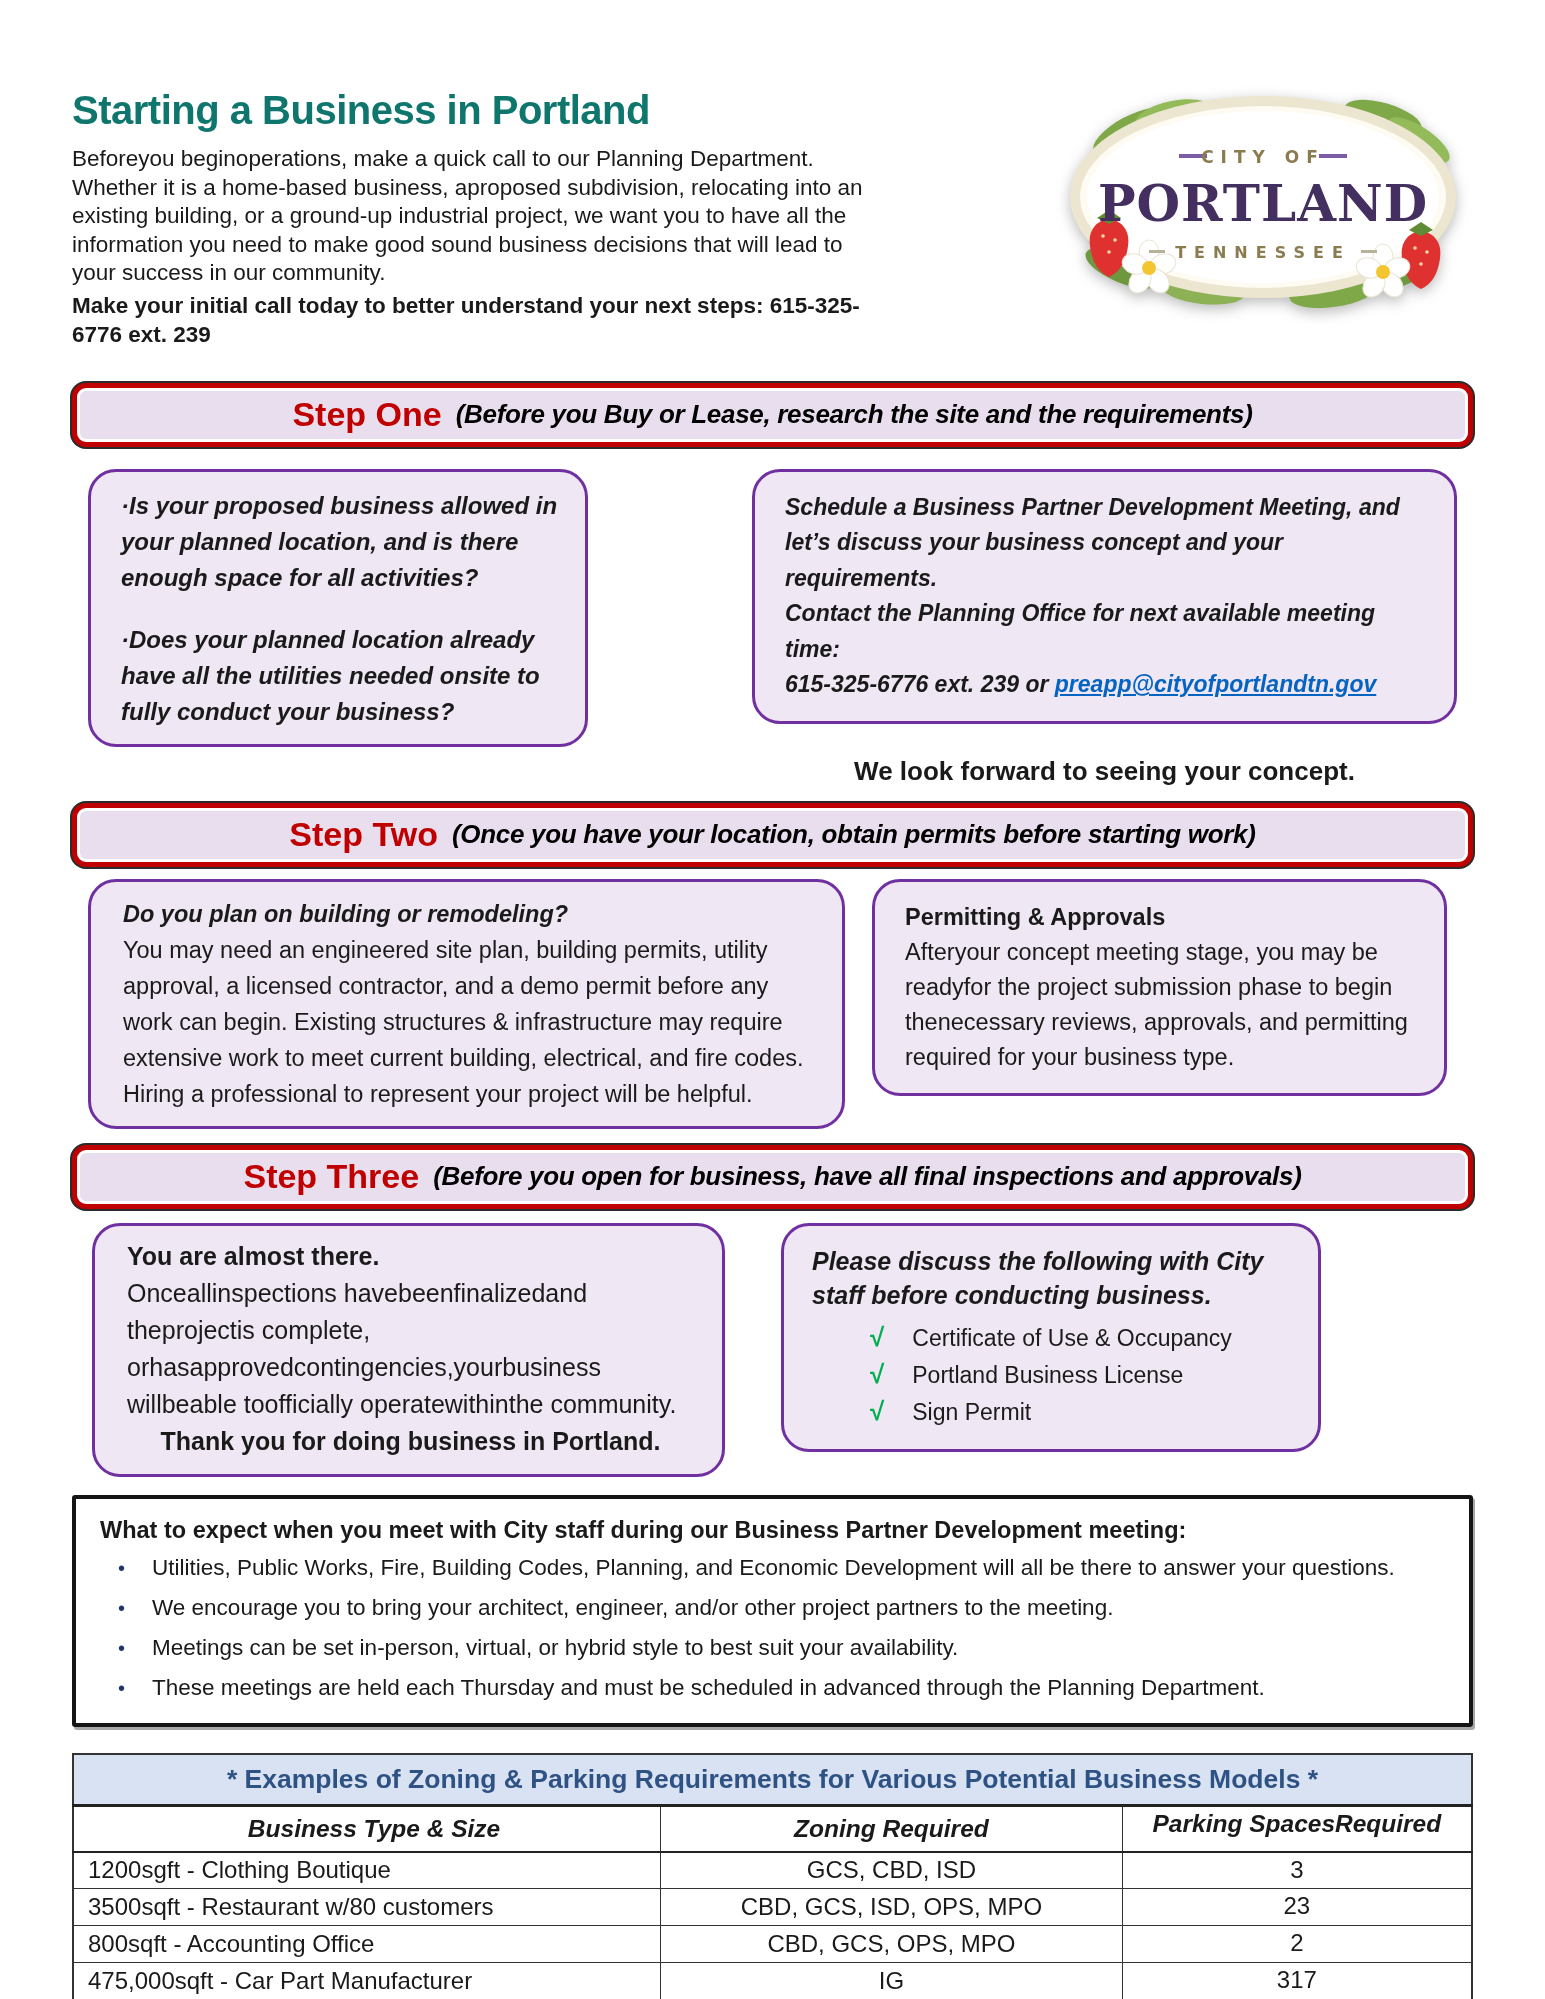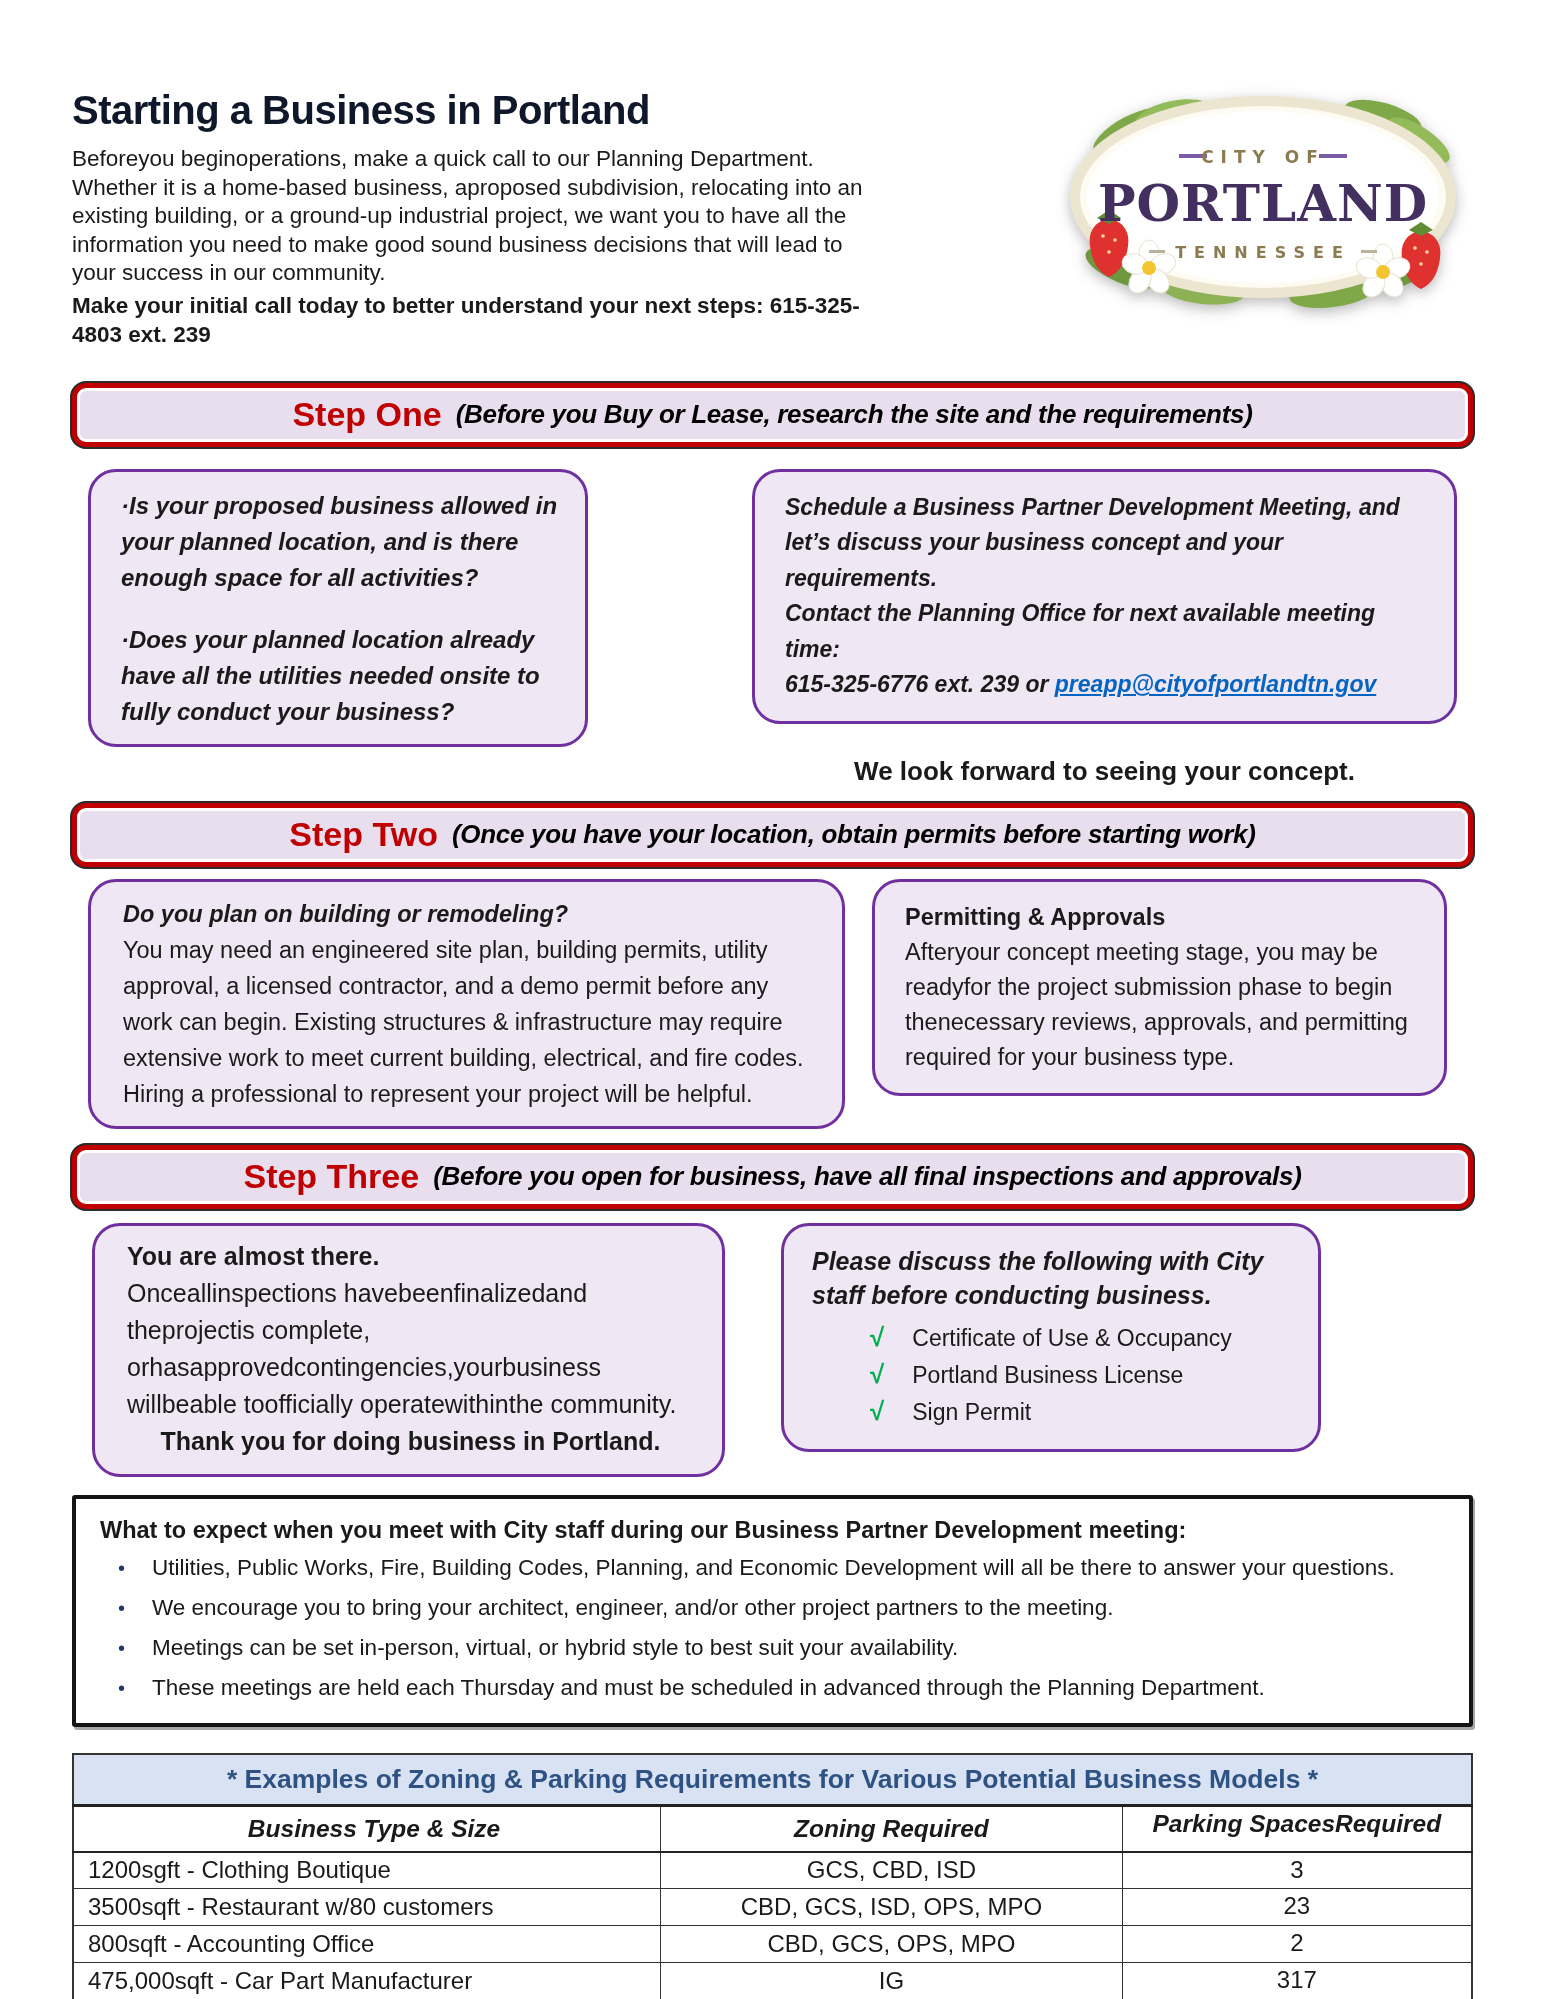--- a/index.html
+++ b/index.html
@@ -7,21 +7,21 @@
   body {
     width:1545px; height:1999px; overflow:hidden;
     font-family:"Liberation Sans", sans-serif; color:#1a1a1a;
     position:relative;
   }
   .page { padding:88px 72px 0 72px; }
 
   
   .header-row { display:flex; align-items:flex-start; }
   .header-left { width:800px; }
-  .page-title { color:#0f172a; font-size:40px; font-weight:bold; letter-spacing:-0.5px; margin-bottom:12px; }
+  .page-title { color:#0f766e; font-size:40px; font-weight:bold; letter-spacing:-0.5px; margin-bottom:12px; }
   .intro { font-size:22.5px; line-height:28.5px; }
   .cta { font-size:22.5px; line-height:29px; font-weight:bold; margin-top:3px; }
   .logo-wrap { flex:1; display:flex; justify-content:flex-end; padding-top:2px; }
   .logo-svg { filter:drop-shadow(0 4px 7px rgba(0,0,0,0.28)); }
 
   
   .band {
     margin-top:34px; height:64px; border-radius:14px;
     background:#E8DEED; border:5px solid #C00000;
     box-shadow:0 0 0 2px #2b2b2b, inset 0 0 0 3px #ffffff;
@@ -88,21 +88,21 @@
 </style>
 </head>
 <body>
 
 <div class="page">
 
   <div class="header-row">
     <div class="header-left">
       <div class="page-title">Starting a Business in Portland</div>
       <div class="intro">Beforeyou beginoperations, make a quick call to our Planning Department. Whether it is a home-based business, aproposed subdivision, relocating into an existing building, or a ground-up industrial project, we want you to have all the information you need to make good sound business decisions that will lead to your success in our community.</div>
-      <div class="cta">Make your initial call today to better understand your next steps: 615-325-4803 ext. 239</div>
+      <div class="cta">Make your initial call today to better understand your next steps: 615-325-6776 ext. 239</div>
     </div>
     <div class="logo-wrap">
       <svg class="logo-svg" width="420" height="218" viewBox="0 0 420 218">
 
         <g>
           <ellipse cx="78" cy="42" rx="42" ry="16" fill="#7fa848" transform="rotate(-28 78 42)"></ellipse>
           <ellipse cx="120" cy="25" rx="38" ry="14" fill="#94bb5a" transform="rotate(-12 120 25)"></ellipse>
           <ellipse cx="330" cy="28" rx="40" ry="15" fill="#7fa848" transform="rotate(16 330 28)"></ellipse>
           <ellipse cx="366" cy="50" rx="36" ry="13" fill="#94bb5a" transform="rotate(34 366 50)"></ellipse>
           <ellipse cx="70" cy="178" rx="40" ry="15" fill="#6d9840" transform="rotate(22 70 178)"></ellipse>

